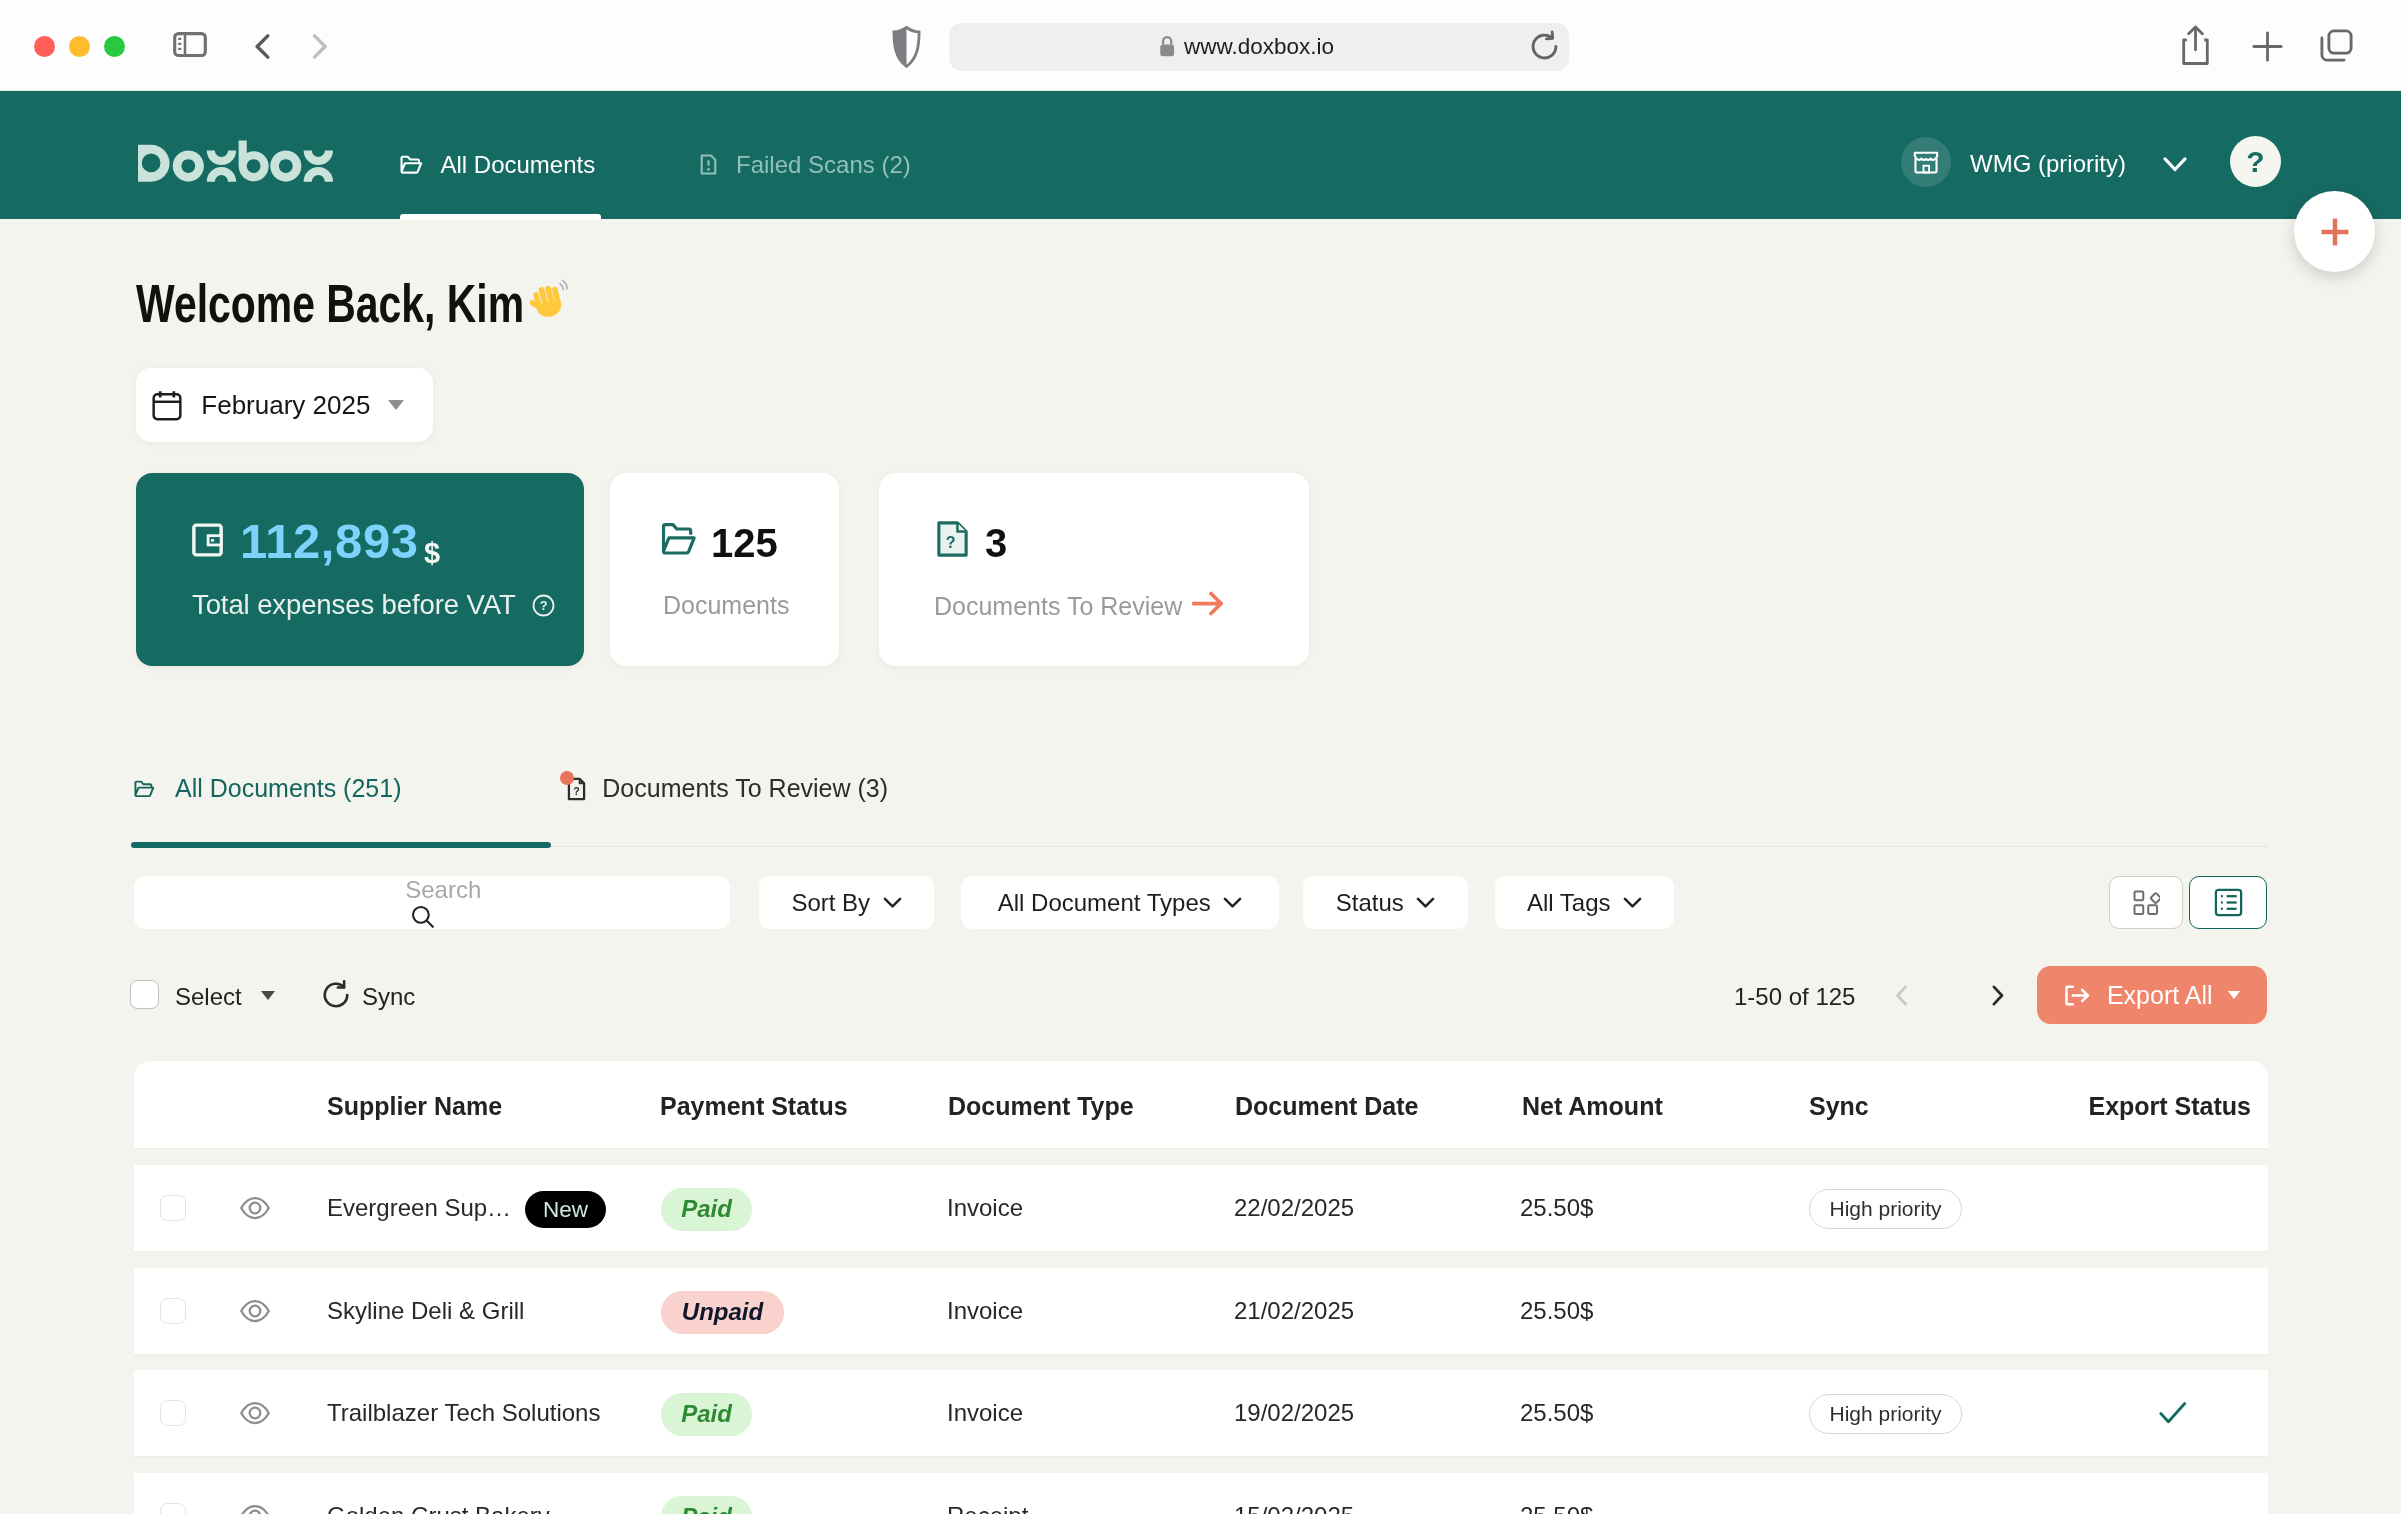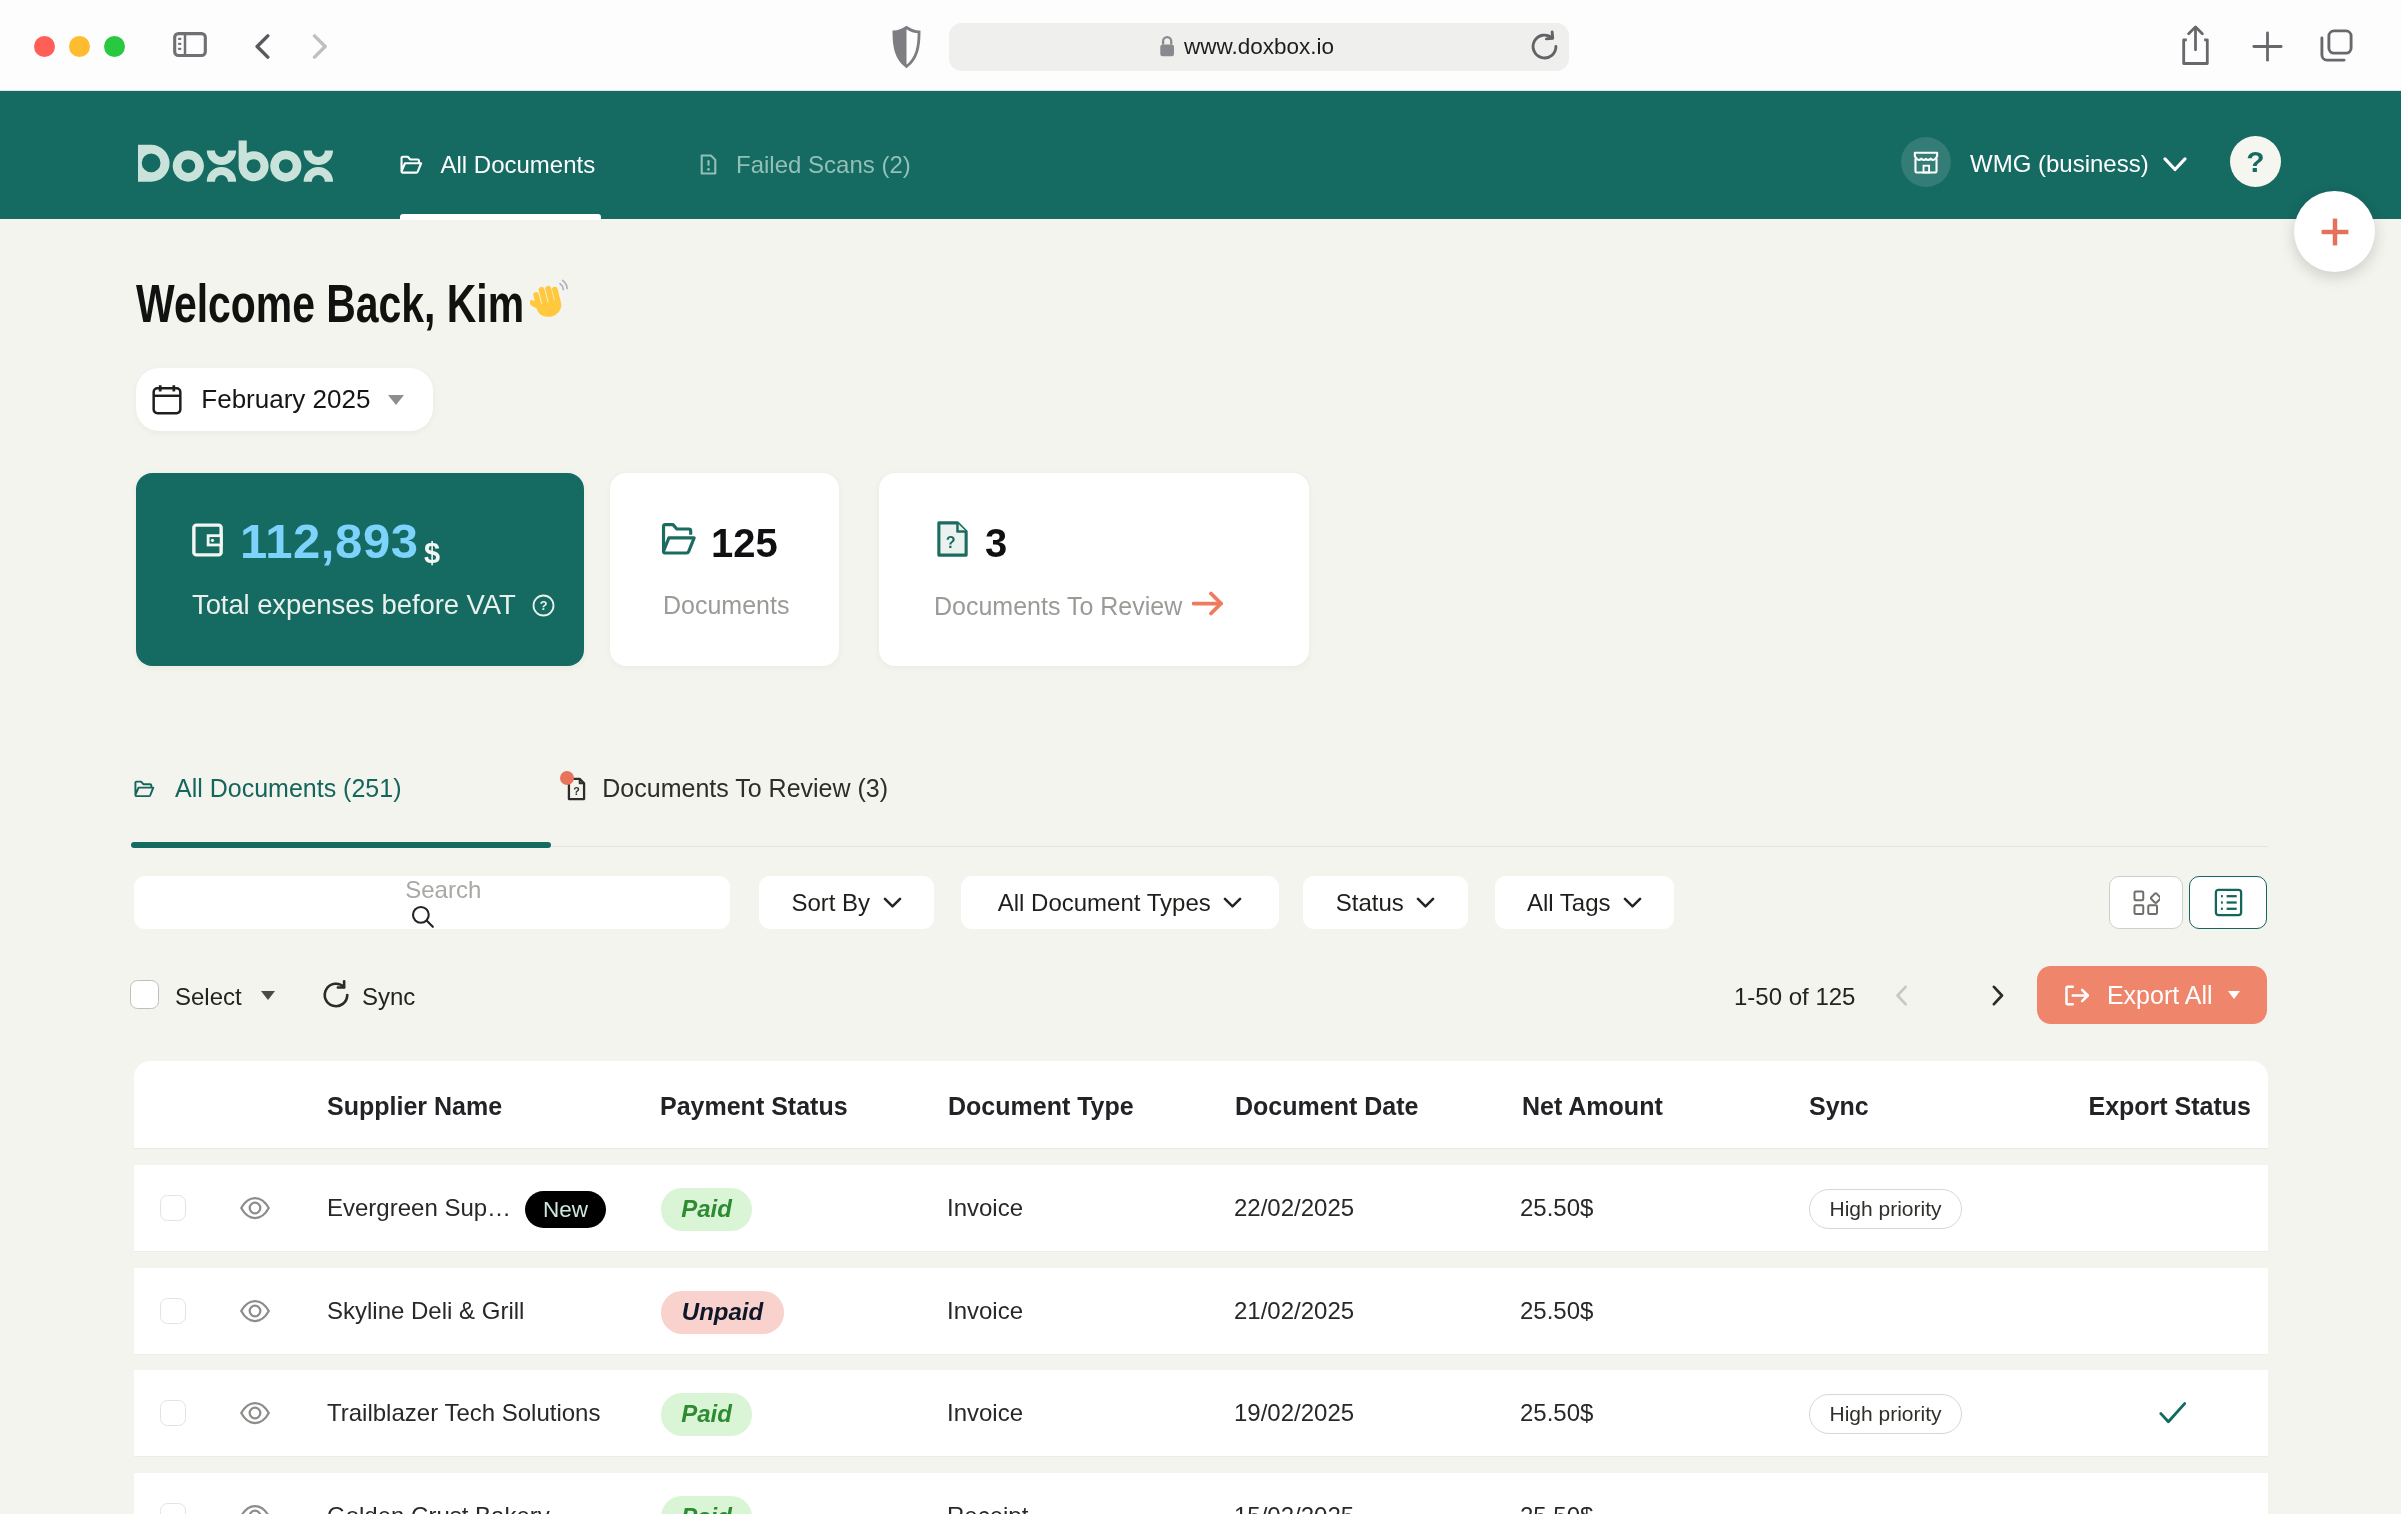--- a/index.html
+++ b/index.html
@@ -20,21 +20,21 @@
 #navline { position:absolute; left:400px; top:123px; width:201px; height:5.6px; background:#FFFFFF; border-radius:3.1px 3.1px 0 0; }
 #storec { position:absolute; left:1901px; top:46px; width:50px; height:50px; border-radius:50%; background:rgba(255,255,255,0.13); display:flex; align-items:center; justify-content:center; }
 #wmg { position:absolute; left:1970px; top:59px; font-size:24px; color:#fff; }
 #helpc { position:absolute; left:2230px; top:45px; width:51px; height:51px; border-radius:50%; background:#F6F6F0; display:flex; align-items:center; justify-content:center; font-size:30px; font-weight:bold; color:#156A62; }
 #fab { position:absolute; left:2294px; top:191px; width:81px; height:81px; border-radius:50%; background:#FFFFFF; box-shadow:0 5px 15px rgba(0,0,0,0.16); display:flex; align-items:center; justify-content:center; }
 
 
 #title { position:absolute; left:136px; top:273px; font-size:53px; font-weight:bold; color:#111110; white-space:nowrap; }
 #title > span { display:inline-block; transform:scaleX(0.772); transform-origin:0 50%; }
 #titlemoji { position:absolute; left:530px; top:279px; }
-#datebtn { position:absolute; left:136px; top:368px; width:297px; height:63px; background:#FFFFFF; border-radius:23px; display:flex; align-items:center; box-shadow:0 1.9px 6.3px rgba(50,50,40,0.05); }
+#datebtn { position:absolute; left:136px; top:368px; width:297px; height:74px; background:#FFFFFF; border-radius:15px; display:flex; align-items:center; box-shadow:0 1.9px 6.3px rgba(50,50,40,0.05); }
 
 
 .card { position:absolute; top:473px; height:193px; border-radius:16.3px; background:#FFFFFF; box-shadow:0 1.9px 6.3px rgba(50,50,40,0.05); }
 #card1 { left:136px; width:448px; background:#156A62; }
 #card2 { left:610px; width:229px; }
 #card3 { left:879px; width:430px; }
 .bignum { font-weight:bold; color:#101012; }
 .cardlabel { font-size:25px; color:#9A9A96; }
 
 
@@ -155,21 +155,21 @@
     <span>Failed Scans (2)</span>
   </div>
   <div id="navline"></div>
   <div id="storec">
     <svg width="26" height="26" viewBox="0 0 42 42">
       <path d="M4,15 V36 a2,2 0 0 0 2,2 H36 a2,2 0 0 0 2,-2 V15" fill="none" stroke="#fff" stroke-width="3.4"></path>
       <path d="M3,6 h36 v6 l-3.2,4 a4.6,4.6 0 0 1 -7.3,-0.4 a4.6,4.6 0 0 1 -7.5,0.2 a4.6,4.6 0 0 1 -7.5,-0.2 a4.6,4.6 0 0 1 -7.3,0.4 L3,12 Z" fill="none" stroke="#fff" stroke-width="3.4" stroke-linejoin="round"></path>
       <rect x="17" y="27" width="9" height="11" fill="none" stroke="#fff" stroke-width="3"></rect>
     </svg>
   </div>
-  <div id="wmg">WMG (business)</div>
+  <div id="wmg">WMG (priority)</div>
   <svg class="abs" style="left:2163px; top:66px;" width="24" height="15" viewBox="0 0 38 24">
       <polyline points="3,3 19,20 35,3" fill="none" stroke="#fff" stroke-width="5" stroke-linecap="round" stroke-linejoin="round"></polyline>
     </svg>
   <div id="helpc">?</div>
 </div>
 <div id="fab">
   <svg width="28" height="28" viewBox="0 0 48 48">
       <line x1="24" y1="1" x2="24" y2="47" stroke="#E4715A" stroke-width="7.6"></line>
       <line x1="1" y1="24" x2="47" y2="24" stroke="#E4715A" stroke-width="7.6"></line>
     </svg>

